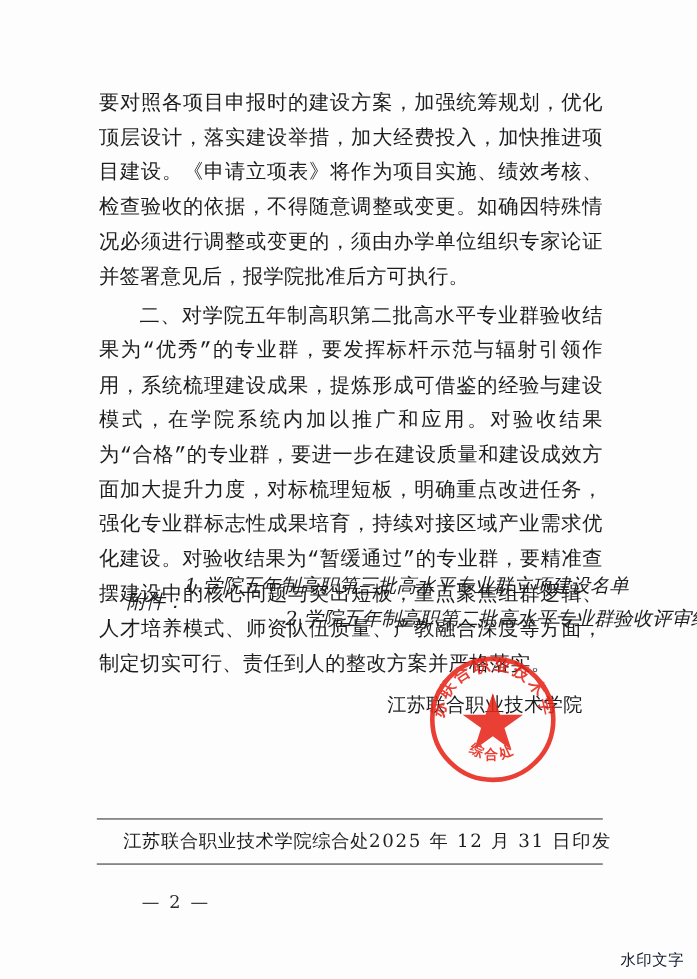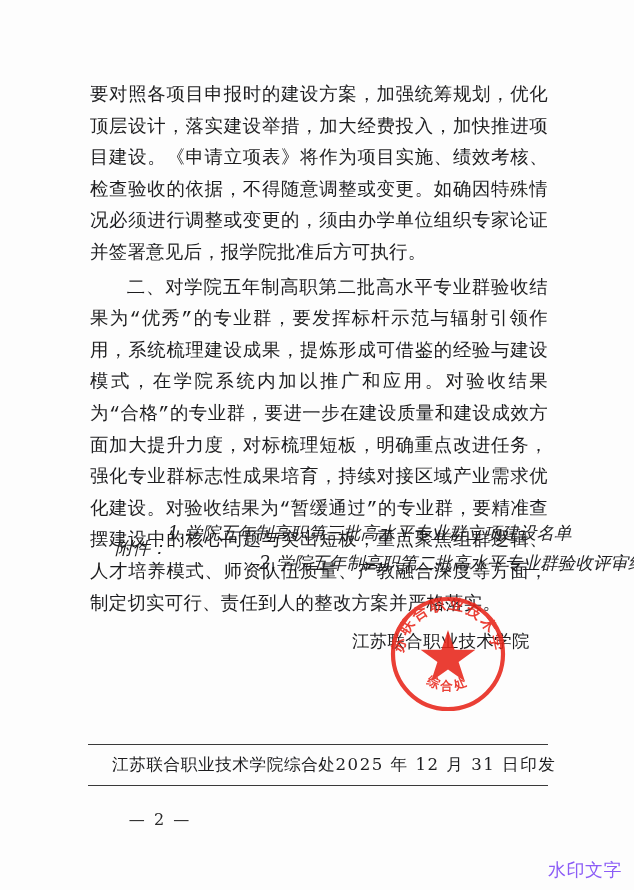--- a/index.html
+++ b/index.html
@@ -160,22 +160,22 @@
     color: #2a2a2a;
     letter-spacing: 2px;
   }
 
   
   .watermark {
     position: absolute;
     right: 12px;
     bottom: 8px;
     font-family: "DejaVu Sans", "Liberation Sans", sans-serif;
-    font-size: 18px;
-    color: #8b5cf6;
+    font-size: 14px;
+    color: #0f172a;
     letter-spacing: 0.5px;
   }
 </style>
 </head>
 <body>
 
 <div class="page">
 
   <div class="doc-body">
     <p class="para">要对照各项目申报时的建设方案，加强统筹规划，优化顶层设计，落实建设举措，加大经费投入，加快推进项目建设。《申请立项表》将作为项目实施、绩效考核、检查验收的依据，不得随意调整或变更。如确因特殊情况必须进行调整或变更的，须由办学单位组织专家论证并签署意见后，报学院批准后方可执行。</p>

